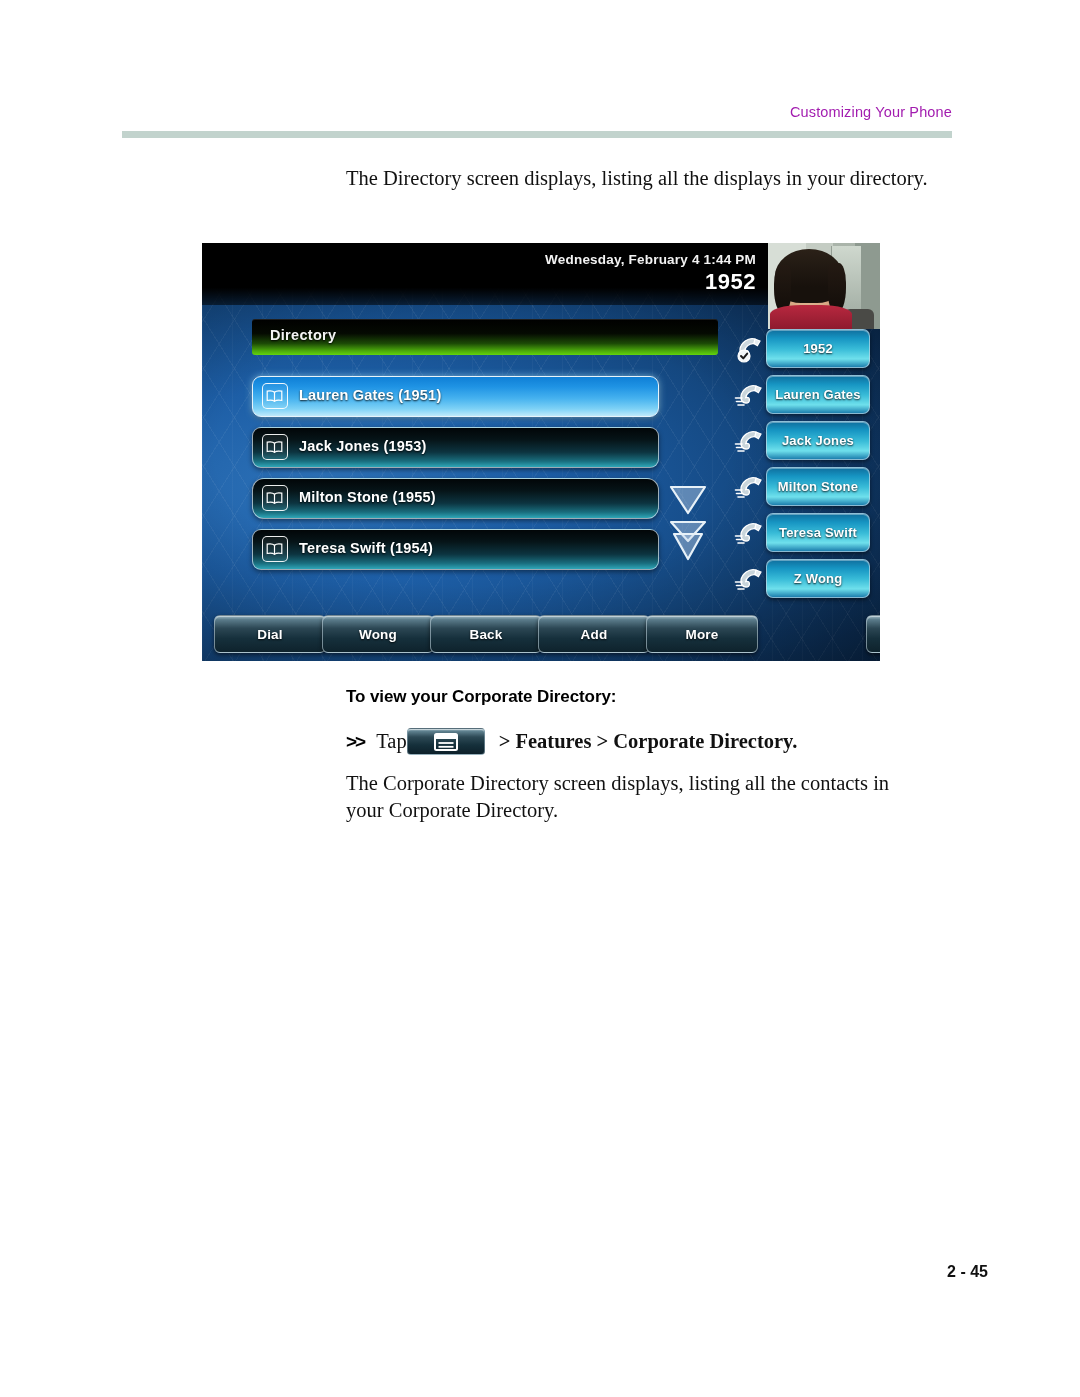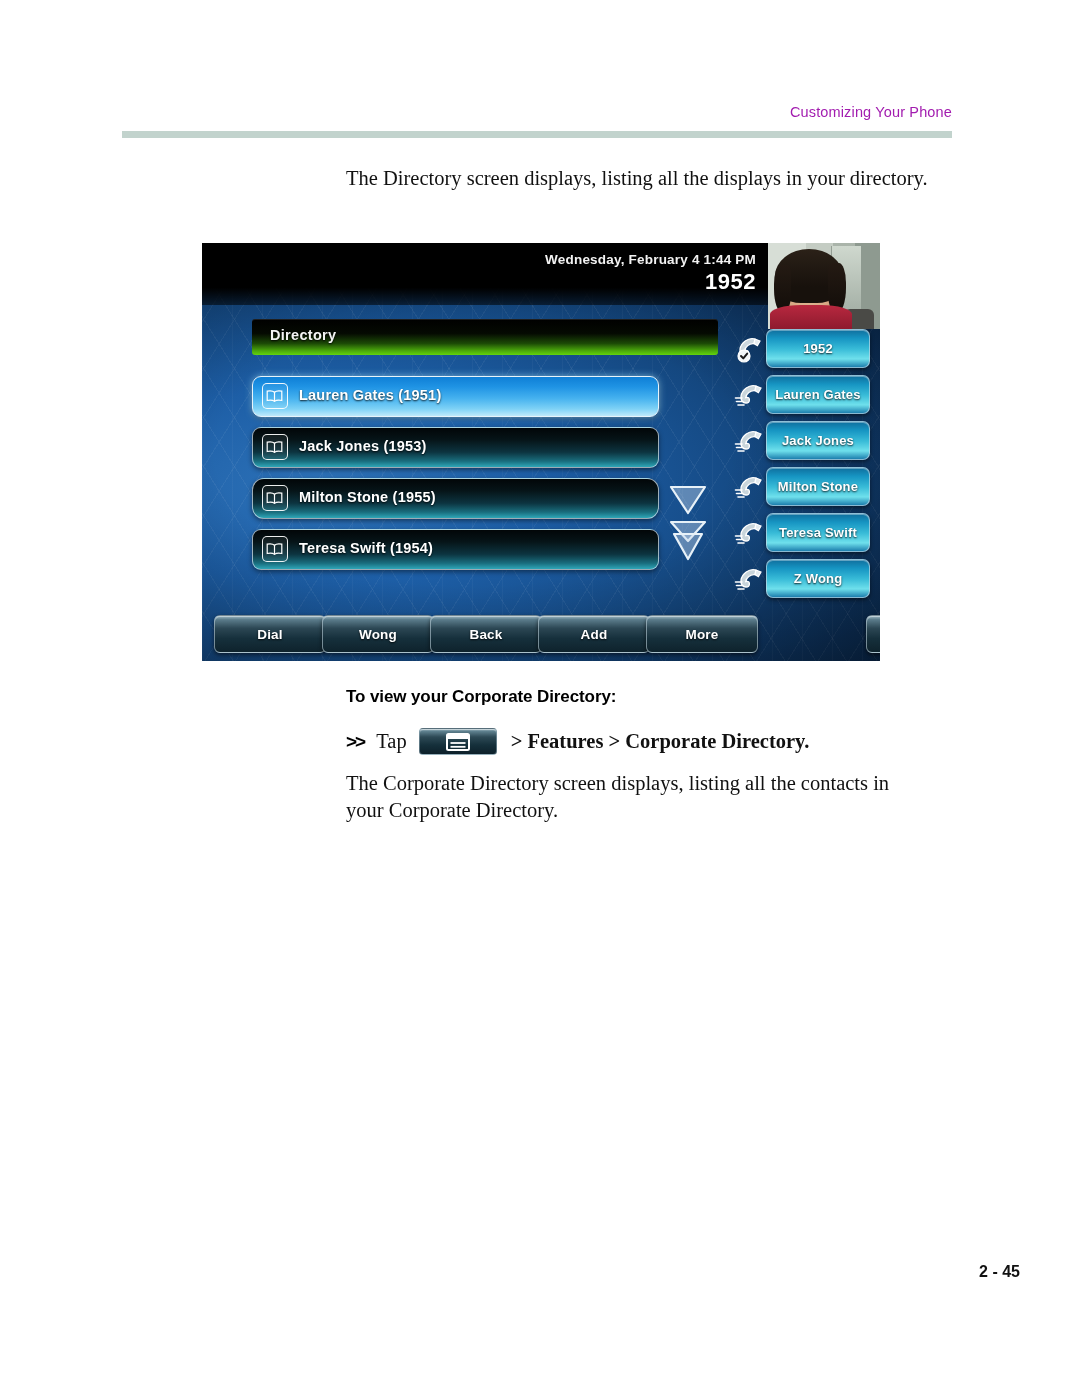--- a/index.html
+++ b/index.html
@@ -361,21 +361,20 @@
     font-size: 19px;
     font-weight: bold;
     letter-spacing: -2px;
     color: #000;
     margin-right: 12px;
   }
   .tap-line .tap-word {
     font-family: "Liberation Serif", serif;
     font-size: 20.5px;
     color: #111;
-    margin-right: 12px;
   }
   .inline-key {
     width: 78px;
     height: 27px;
     border-radius: 4px;
     background: linear-gradient(180deg, #a8bfc8 0%, #5f818f 9%, #2d4955 32%, #15303b 64%, #0d202a 100%);
     border: 1px solid rgba(150,175,188,.55);
     box-sizing: border-box;
     box-shadow: inset 0 1px 0 rgba(255,255,255,.45);
     display: flex;
@@ -400,21 +399,21 @@
     color: #111;
   }
 
   
   .page-number {
     position: absolute;
     top: 1263px;
     left: 0;
     width: 1080px;
     text-align: right;
-    padding-right: 60px;
+    padding-right: 92px;
     box-sizing: border-box;
     font-family: "Liberation Sans", sans-serif;
     font-size: 16px;
     font-weight: bold;
     color: #111;
   }
 </style>
 </head>
 <body>
 

